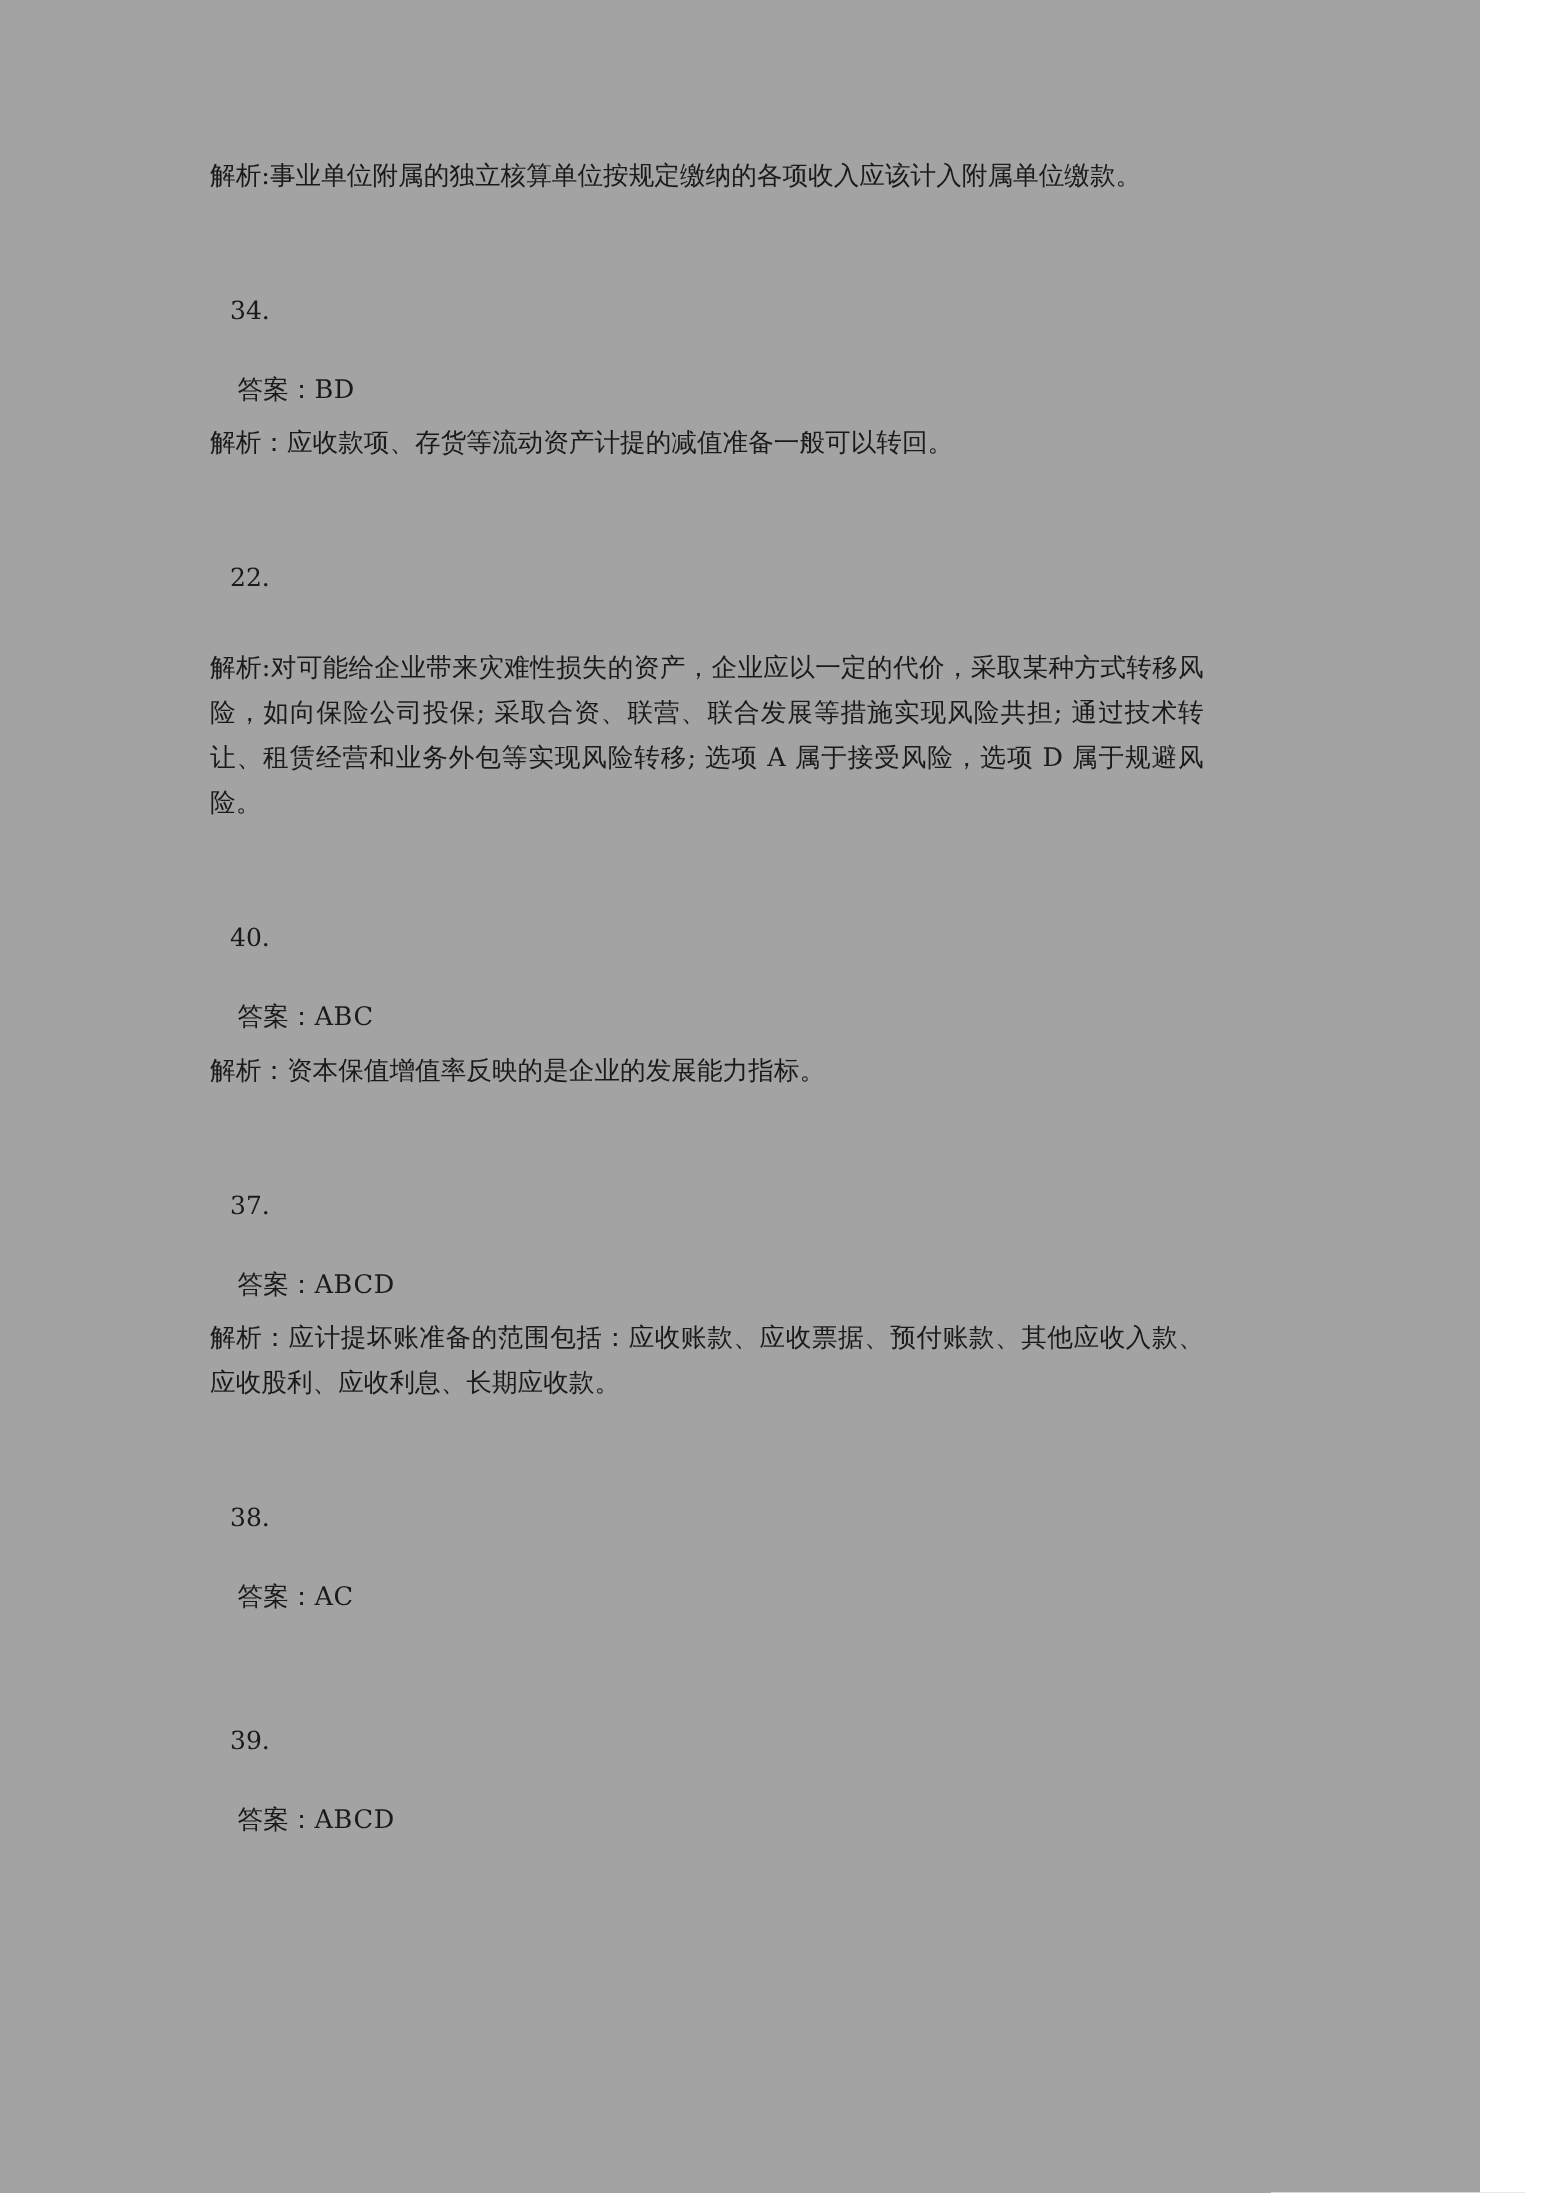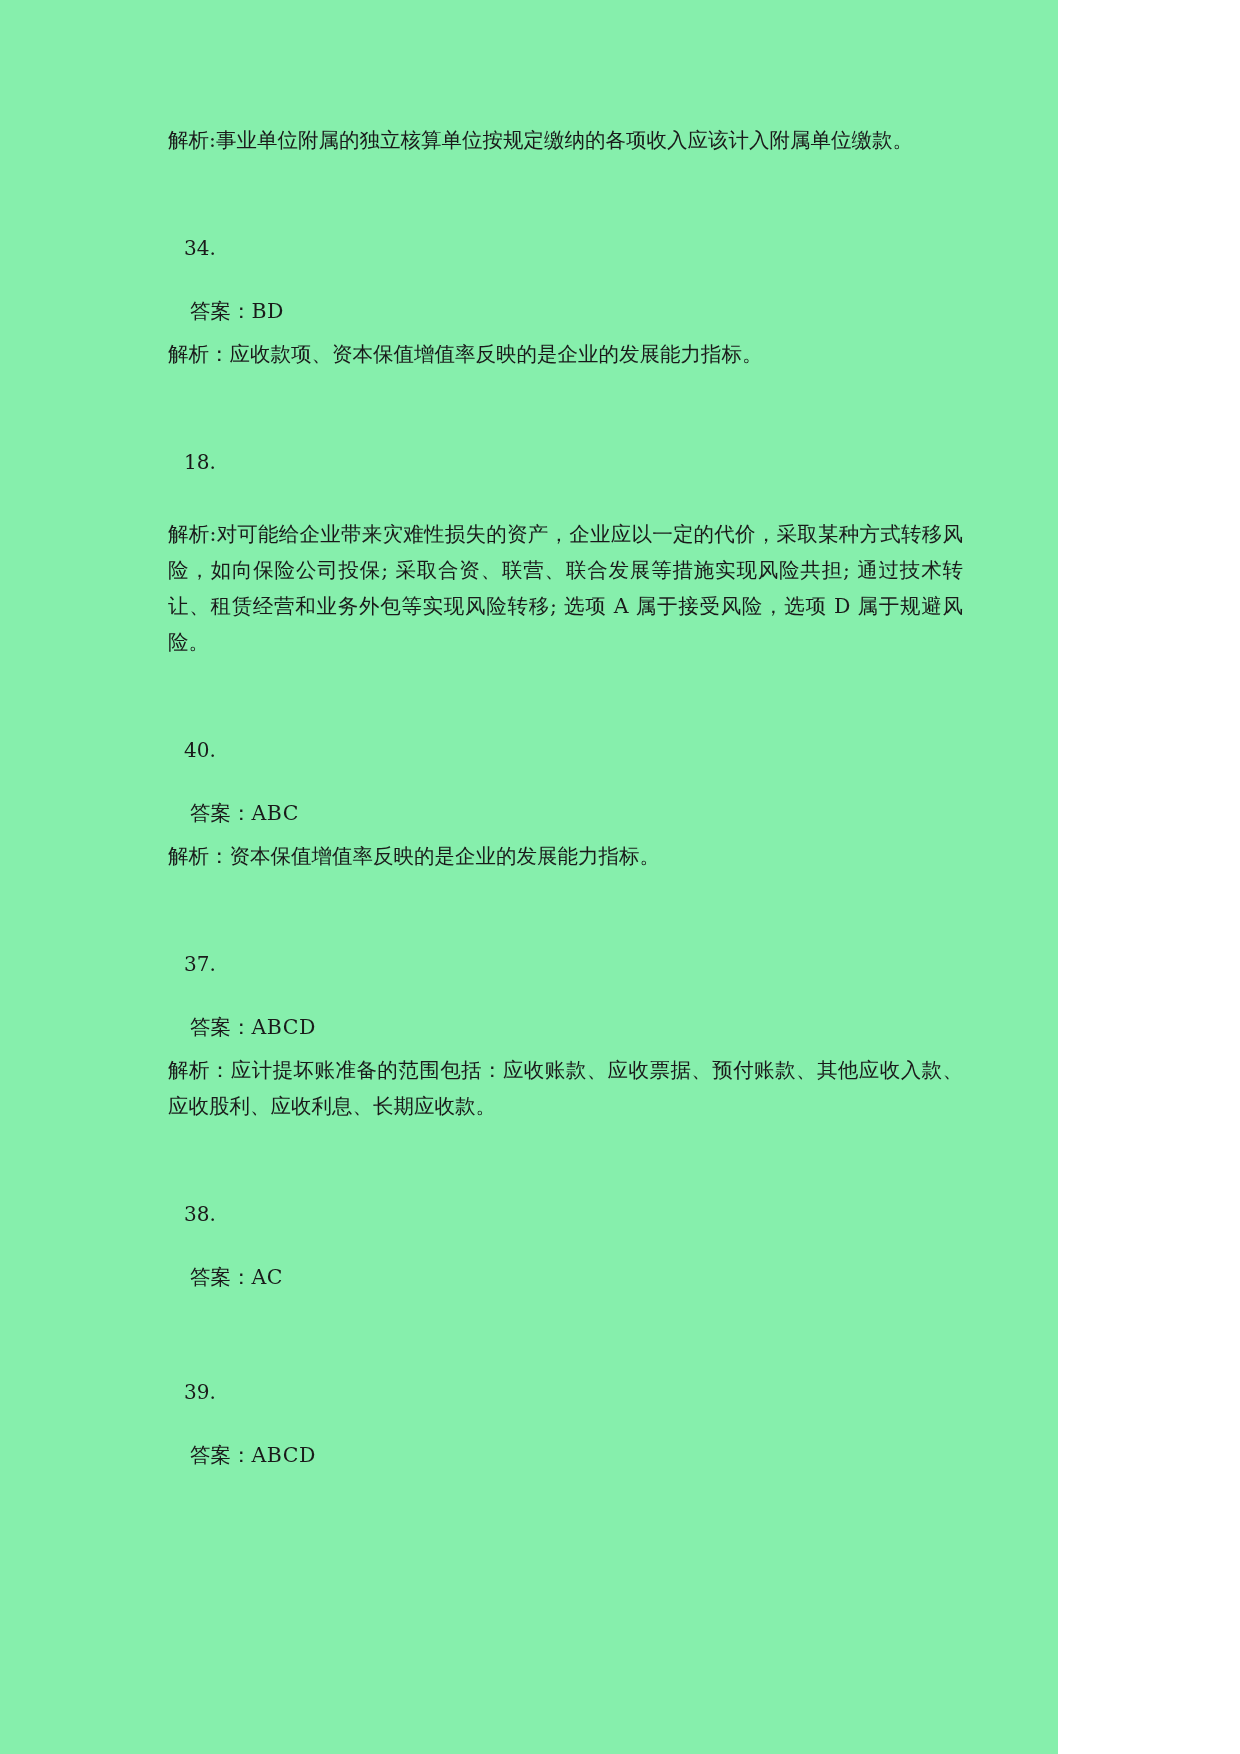--- a/index.html
+++ b/index.html
@@ -2,23 +2,23 @@
 <html lang="zh"><head>
 <meta charset="utf-8">
 <style>
   html, body {
     margin: 0;
     padding: 0;
     background: #ffffff;
   }
   .page {
     position: relative;
-    width: 1058px;
+    width: 1184px;
     height: 1754px;
-    background: #86efac;
+    background: #a3a3a3;
     font-family: "DejaVu Serif", "Liberation Serif", serif;
     color: #1a1a1a;
     overflow: hidden;
   }
   .content {
     position: absolute;
     left: 168px;
     top: 122px;
     width: 795px;
   }
@@ -60,27 +60,27 @@
       <p class="para"><span>解析:</span><span>事业单位附属的独立核算单位按规定缴纳的各项收入应该计入附属单位缴款。</span></p>
     </div>
 
     <div class="gap-item"></div>
 
     <div class="block">
       <p class="num">34.</p>
       <div class="gap-small"></div>
       <p class="answer"><span>答案：</span><span class="ans-val">BD</span></p>
       <div class="gap-after-answer"></div>
-      <p class="para"><span>解析：</span><span>应收款项、资本保值增值率反映的是企业的发展能力指标。</span></p>
+      <p class="para"><span>解析：</span><span>应收款项、存货等流动资产计提的减值准备一般可以转回。</span></p>
     </div>
 
     <div class="gap-item"></div>
 
     <div class="block">
-      <p class="num">18.</p>
+      <p class="num">22.</p>
       <div class="gap-small"></div>
       <div class="gap-after-answer"></div>
       <p class="para"><span>解析:</span><span>对可能给企业带来灾难性损失的资产，企业应以一定的代价，采取某种方式转移风险，如向保险公司投保; 采取合资、联营、联合发展等措施实现风险共担; 通过技术转让、租赁经营和业务外包等实现风险转移; 选项 A 属于接受风险，选项 D 属于规避风险。</span></p>
     </div>
 
     <div class="gap-item"></div>
 
     <div class="block">
       <p class="num">40.</p>
       <div class="gap-small"></div>

